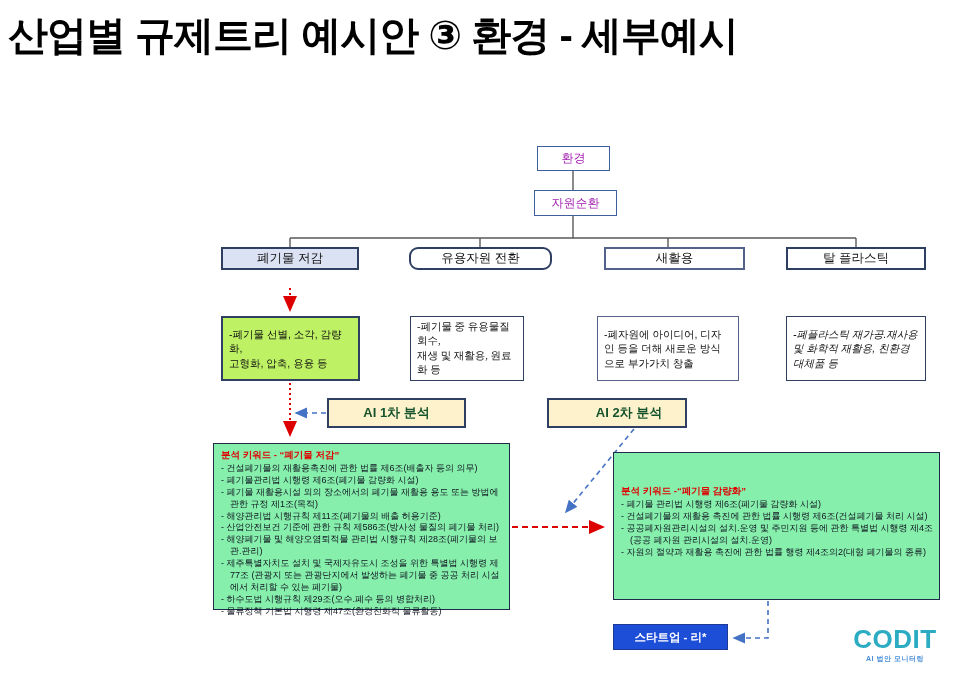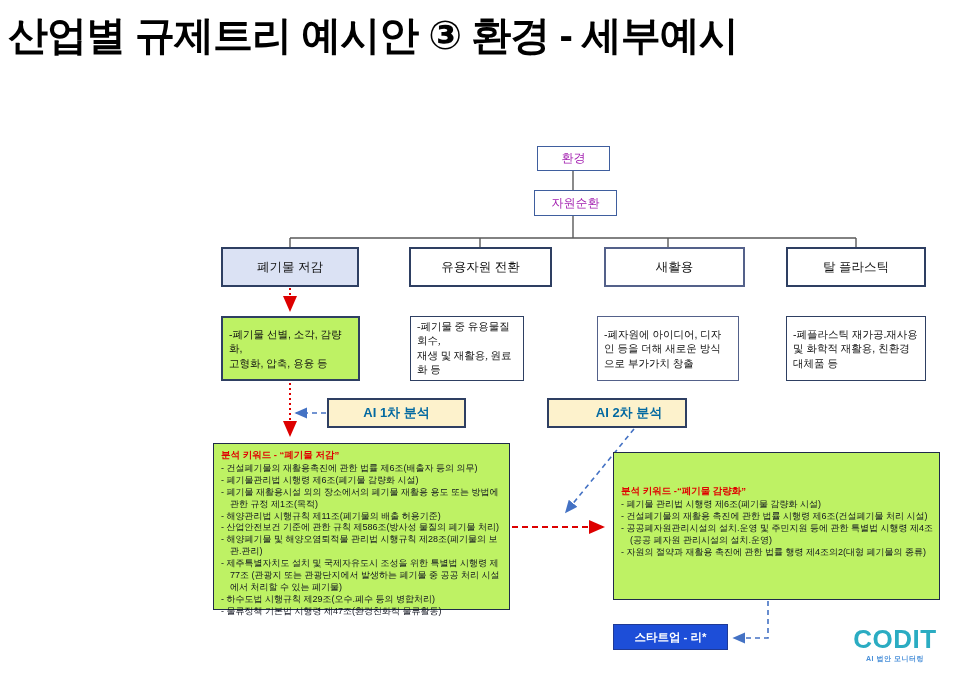--- a/index.html
+++ b/index.html
@@ -10,41 +10,41 @@
          color:#000;letter-spacing:-1px;white-space:nowrap;}
 
   .node{position:absolute;display:flex;align-items:center;justify-content:center;
         background:#fff;border:2px solid #2e3f62;color:#a21caf;text-align:center;box-sizing:border-box;}
 
   .root-node{left:537px;top:146px;width:73px;height:25px;border:1.6px solid #3f5e9e;font-size:12px;}
   .branch-node{left:534px;top:190px;width:83px;height:26px;border:1.6px solid #3f5e9e;font-size:12px;}
 
   .layer{position:absolute;left:0;top:0;width:954px;height:688px;}
 
-  .cat{position:absolute;top:247px;height:40px;display:flex;align-items:center;justify-content:center;
+  .cat{position:absolute;top:247px;height:23px;display:flex;align-items:center;justify-content:center;
        background:#fff;border:2px solid #2e3f62;font-size:12.5px;color:#111;box-sizing:border-box;}
   .cats .cat:nth-of-type(1){left:221px;width:138px;background:#dbe2f4;}
-  .cats .cat:nth-of-type(2){left:409px;width:143px;}
+  .cats .cat:nth-of-type(2){left:409px;width:143px;border-radius:9px;}
   .cats .cat:nth-of-type(3){left:604px;width:141px;border-color:#54618a;}
   .cats .cat:nth-of-type(4){left:786px;width:140px;}
 
   .desc{position:absolute;top:316px;height:65px;display:flex;align-items:center;
         background:#fff;border:1.6px solid #2e3f62;font-size:10.5px;line-height:1.35;color:#111;
         box-sizing:border-box;padding:4px 6px;white-space:pre-line;text-align:left;}
   .descs .desc:nth-of-type(1){left:221px;width:139px;background:#bef264;border-width:2px;}
   .descs .desc:nth-of-type(2){left:410px;width:114px;font-family:Liberation Serif, serif;}
   .descs .desc:nth-of-type(3){left:597px;width:142px;border-color:#54618a;}
-  .descs .desc:nth-of-type(4){left:786px;width:140px;}
+  .descs .desc:nth-of-type(4){left:786px;width:140px;font-style:italic;}
 
   .ai-box{position:absolute;top:398px;height:30px;display:flex;align-items:center;justify-content:center;
-          background:#fdf2cc;border:2px solid #2e3f62;font-size:13px;font-weight:600;color:#0369a1;box-sizing:border-box;}
+          background:#fdf2cc;border:2px solid #2e3f62;font-size:13px;font-weight:600;color:#14532d;box-sizing:border-box;}
   .ai-first{left:327px;width:139px;}
   .ai-second{left:547px;width:140px;padding-left:24px;}
 
-  .kw-box{position:absolute;background:#bef264;border:1.8px solid #1f2a4a;box-sizing:border-box;
+  .kw-box{position:absolute;background:#86efac;border:1.8px solid #1f2a4a;box-sizing:border-box;
           padding:5px 6px 4px 7px;color:#10131f;}
   .kw-left{left:213px;top:443px;width:297px;height:167px;}
   .kw-right{left:613px;top:452px;width:327px;height:148px;padding-top:32px;}
   .kw-header{color:#e00000;font-weight:bold;font-size:9.5px;margin-bottom:1px;}
   .kw-item{font-size:9px;line-height:1.32;padding-left:9px;text-indent:-9px;}
 
   .startup{position:absolute;left:613px;top:624px;width:115px;height:26px;display:flex;align-items:center;
            justify-content:center;background:#1d4ed8;border:1px solid #1f3a96;color:#fff;
            font-size:11.5px;font-weight:bold;box-sizing:border-box;}
 

